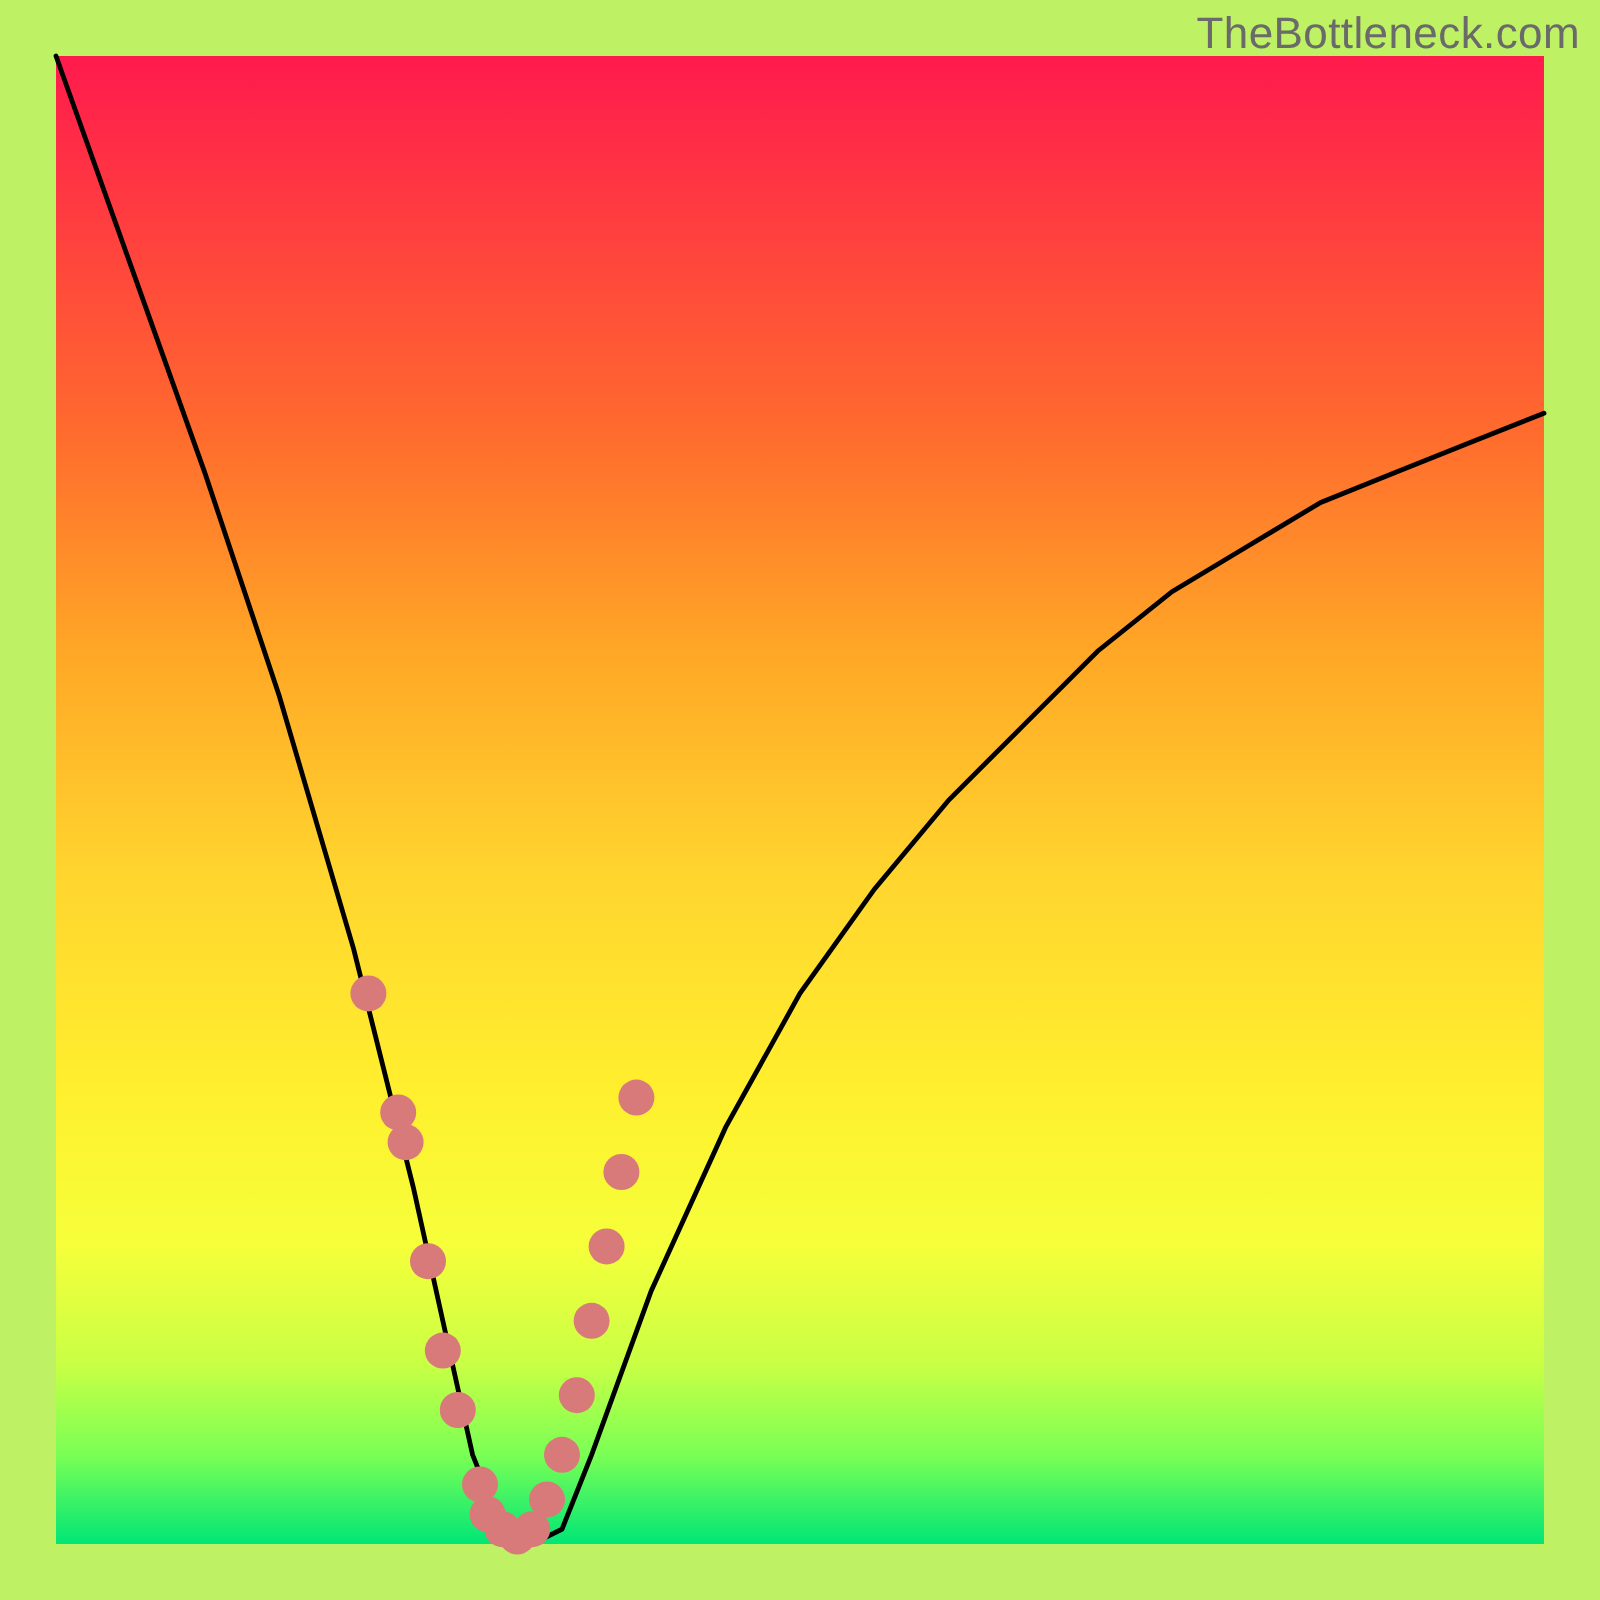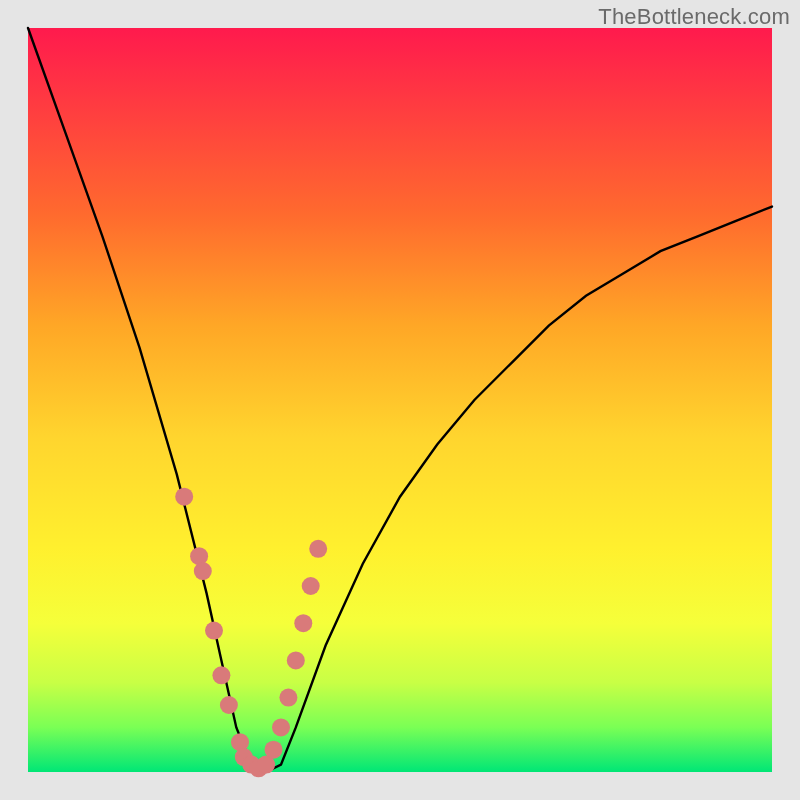--- a/index.html
+++ b/index.html
@@ -10,21 +10,21 @@
     overflow: hidden;
     background: #000;
     font-family: Arial, Helvetica, sans-serif;
   }
   .frame {
     position: absolute;
     top: 0;
     left: 0;
     width: 800px;
     height: 800px;
-    background: #e5e5e5;
+    background: #bef264;
   }
   .plot-area {
     position: absolute;
     top: 28px;
     left: 28px;
     width: 744px;
     height: 744px;
     background: linear-gradient(to bottom,
       #ff1a4d 0%,
       #ff3a41 10%,

